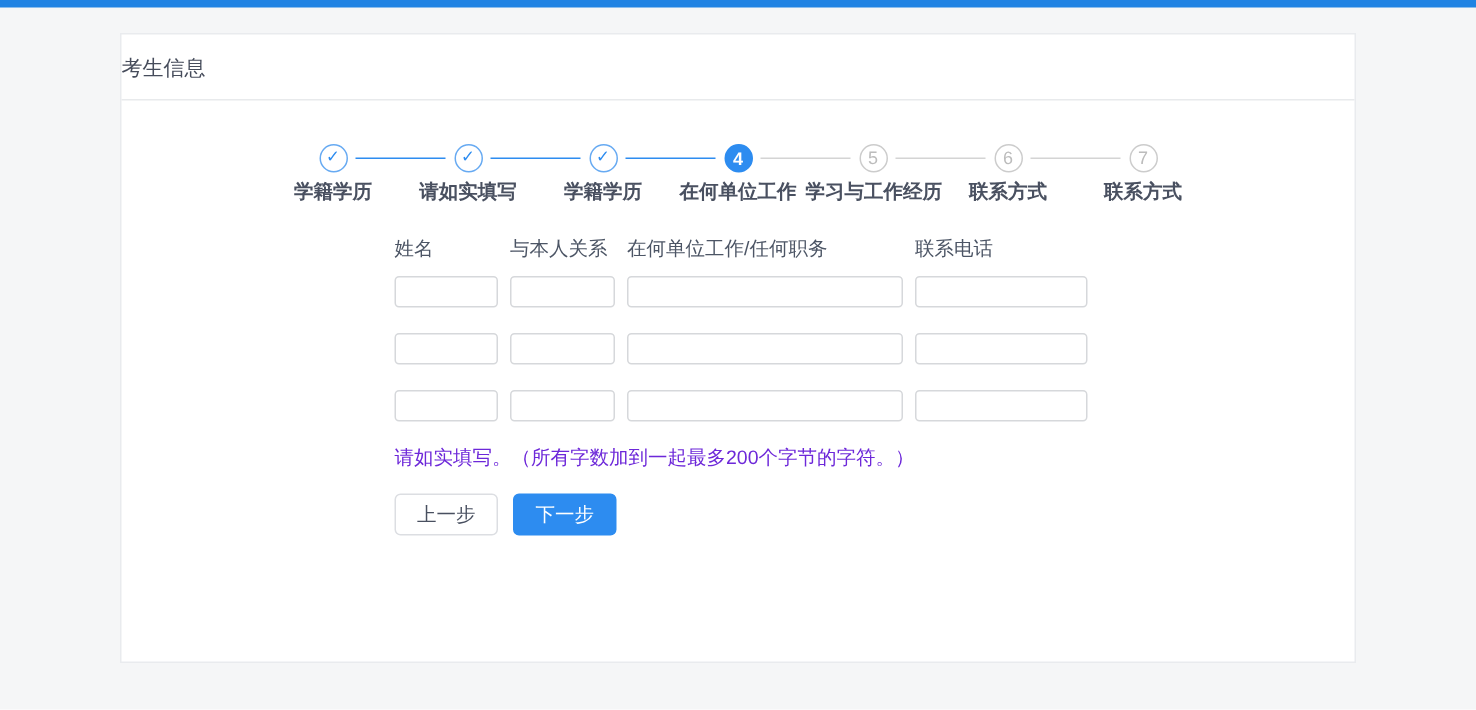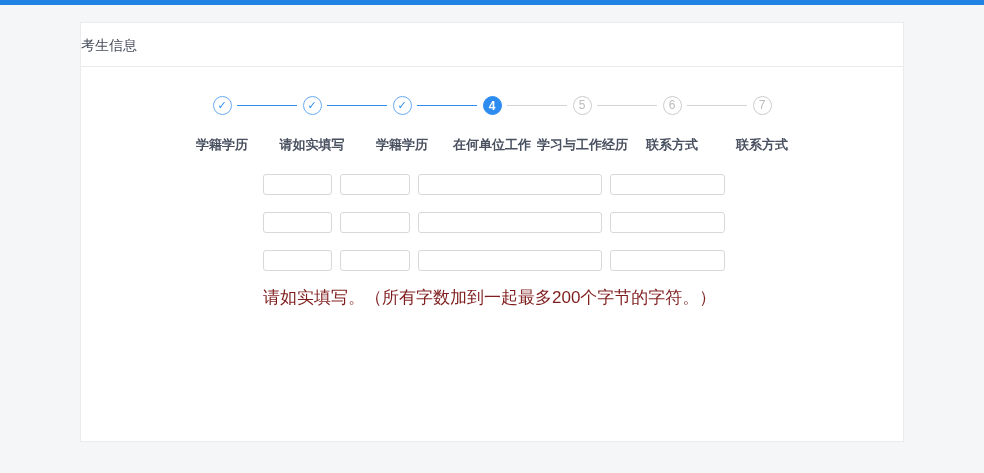--- a/index.html
+++ b/index.html
@@ -34,21 +34,21 @@
   .step.active .circle { background:#2d8cf0; border:1px solid #2d8cf0; color:#fff; font-weight:bold; line-height:19px; font-size:12px; }
   .step.todo .circle   { border:1px solid #cccccc; color:#bcbcbc; line-height:17px; font-size:12px; }
   .connector {
     position:absolute; top:9px;
     left:calc(50% + 15px);
     width:60px; height:1px;
   }
   .step.done .connector { background:#2d8cf0; }
   .step.active .connector, .step.todo .connector { background:#d4d4d4; }
   .step-label {
-    margin-top:21px; font-size:13px; font-weight:bold;
+    margin-top:4px; font-size:13px; font-weight:bold;
     color:#495060; white-space:nowrap;
   }
   
   .notice {
     margin:13px 22px 0;
     background:#fdf6e4;
     border:1px solid #f3d992;
     border-radius:4px;
     padding:7px 12px;
     font-size:13px; color:#5a5a5a;
@@ -67,21 +67,21 @@
     border:1px solid #d6d8db;
     border-radius:3px;
     background:#fff;
     font-size:12px;
     padding:0 5px;
     font-family:"Liberation Sans", sans-serif;
     color:#495060;
     outline:none;
     width:100%;
   }
-  .fill-note { font-size:17px; color:#7f1d1d; margin-top:-2px; }
+  .fill-note { font-size:13px; color:#6d28d9; margin-top:-2px; }
   .btn-row { margin-top:15px; display:flex; }
   .btn {
     height:28px; padding:0 14px;
     font-size:13px; line-height:26px;
     border-radius:4px; cursor:pointer;
     font-family:"Liberation Sans", sans-serif;
   }
   .btn-default {
     background:#fff; border:1px solid #dcdee2; color:#495060;
   }
@@ -132,20 +132,26 @@
     </div>
     <div class="step todo">
       <div class="circle">7</div>
       <div class="step-label">联系方式</div>
     </div>
   </div>
 
 
   <div class="form-area">
 
+    <div class="cols head-row">
+      <div class="c1">姓名</div>
+      <div class="c2">与本人关系</div>
+      <div class="c3">在何单位工作/任何职务</div>
+      <div class="c4">联系电话</div>
+    </div>
 
     <div class="cols input-row">
       <div class="c1"><input type="text" value="" style=""></div>
       <div class="c2"><input type="text" value="" style=""></div>
       <div class="c3"><input type="text" value="" style=""></div>
       <div class="c4"><input type="text" value="" style=""></div>
     </div>
 
     <div class="cols input-row">
       <div class="c1"><input type="text" value="" style=""></div>
@@ -156,15 +162,19 @@
 
     <div class="cols input-row">
       <div class="c1"><input type="text" value="" style=""></div>
       <div class="c2"><input type="text" value="" style=""></div>
       <div class="c3"><input type="text" value="" style=""></div>
       <div class="c4"><input type="text" value="" style=""></div>
     </div>
 
     <div class="fill-note">请如实填写。（所有字数加到一起最多200个字节的字符。）</div>
 
+    <div class="btn-row">
+      <button class="btn btn-default">上一步</button>
+      <button class="btn btn-primary">下一步</button>
+    </div>
 
   </div>
 </div>
 
 </body></html>

